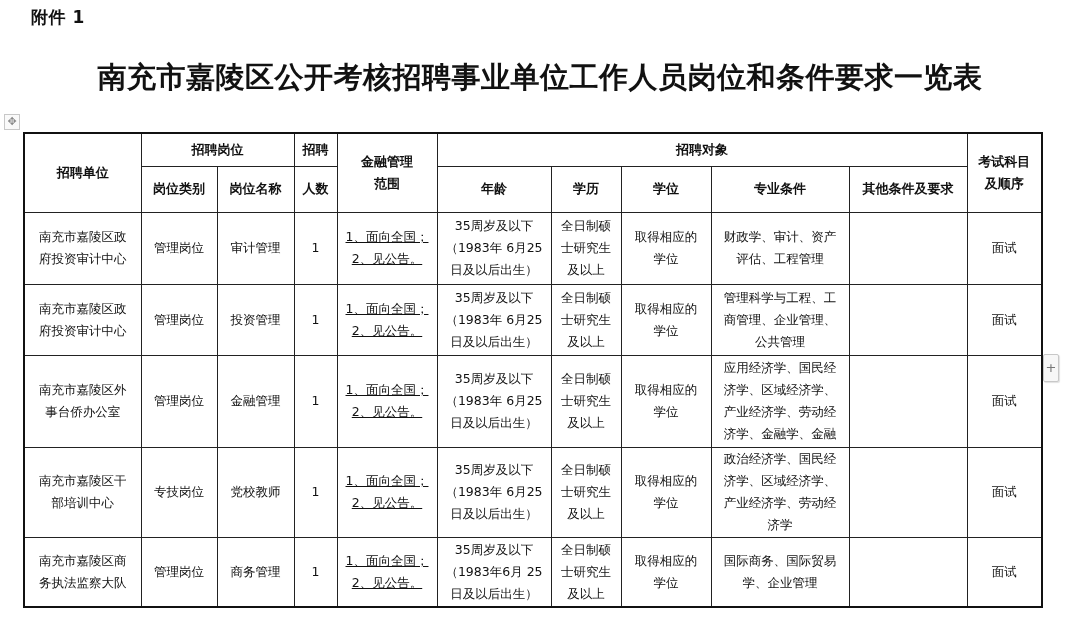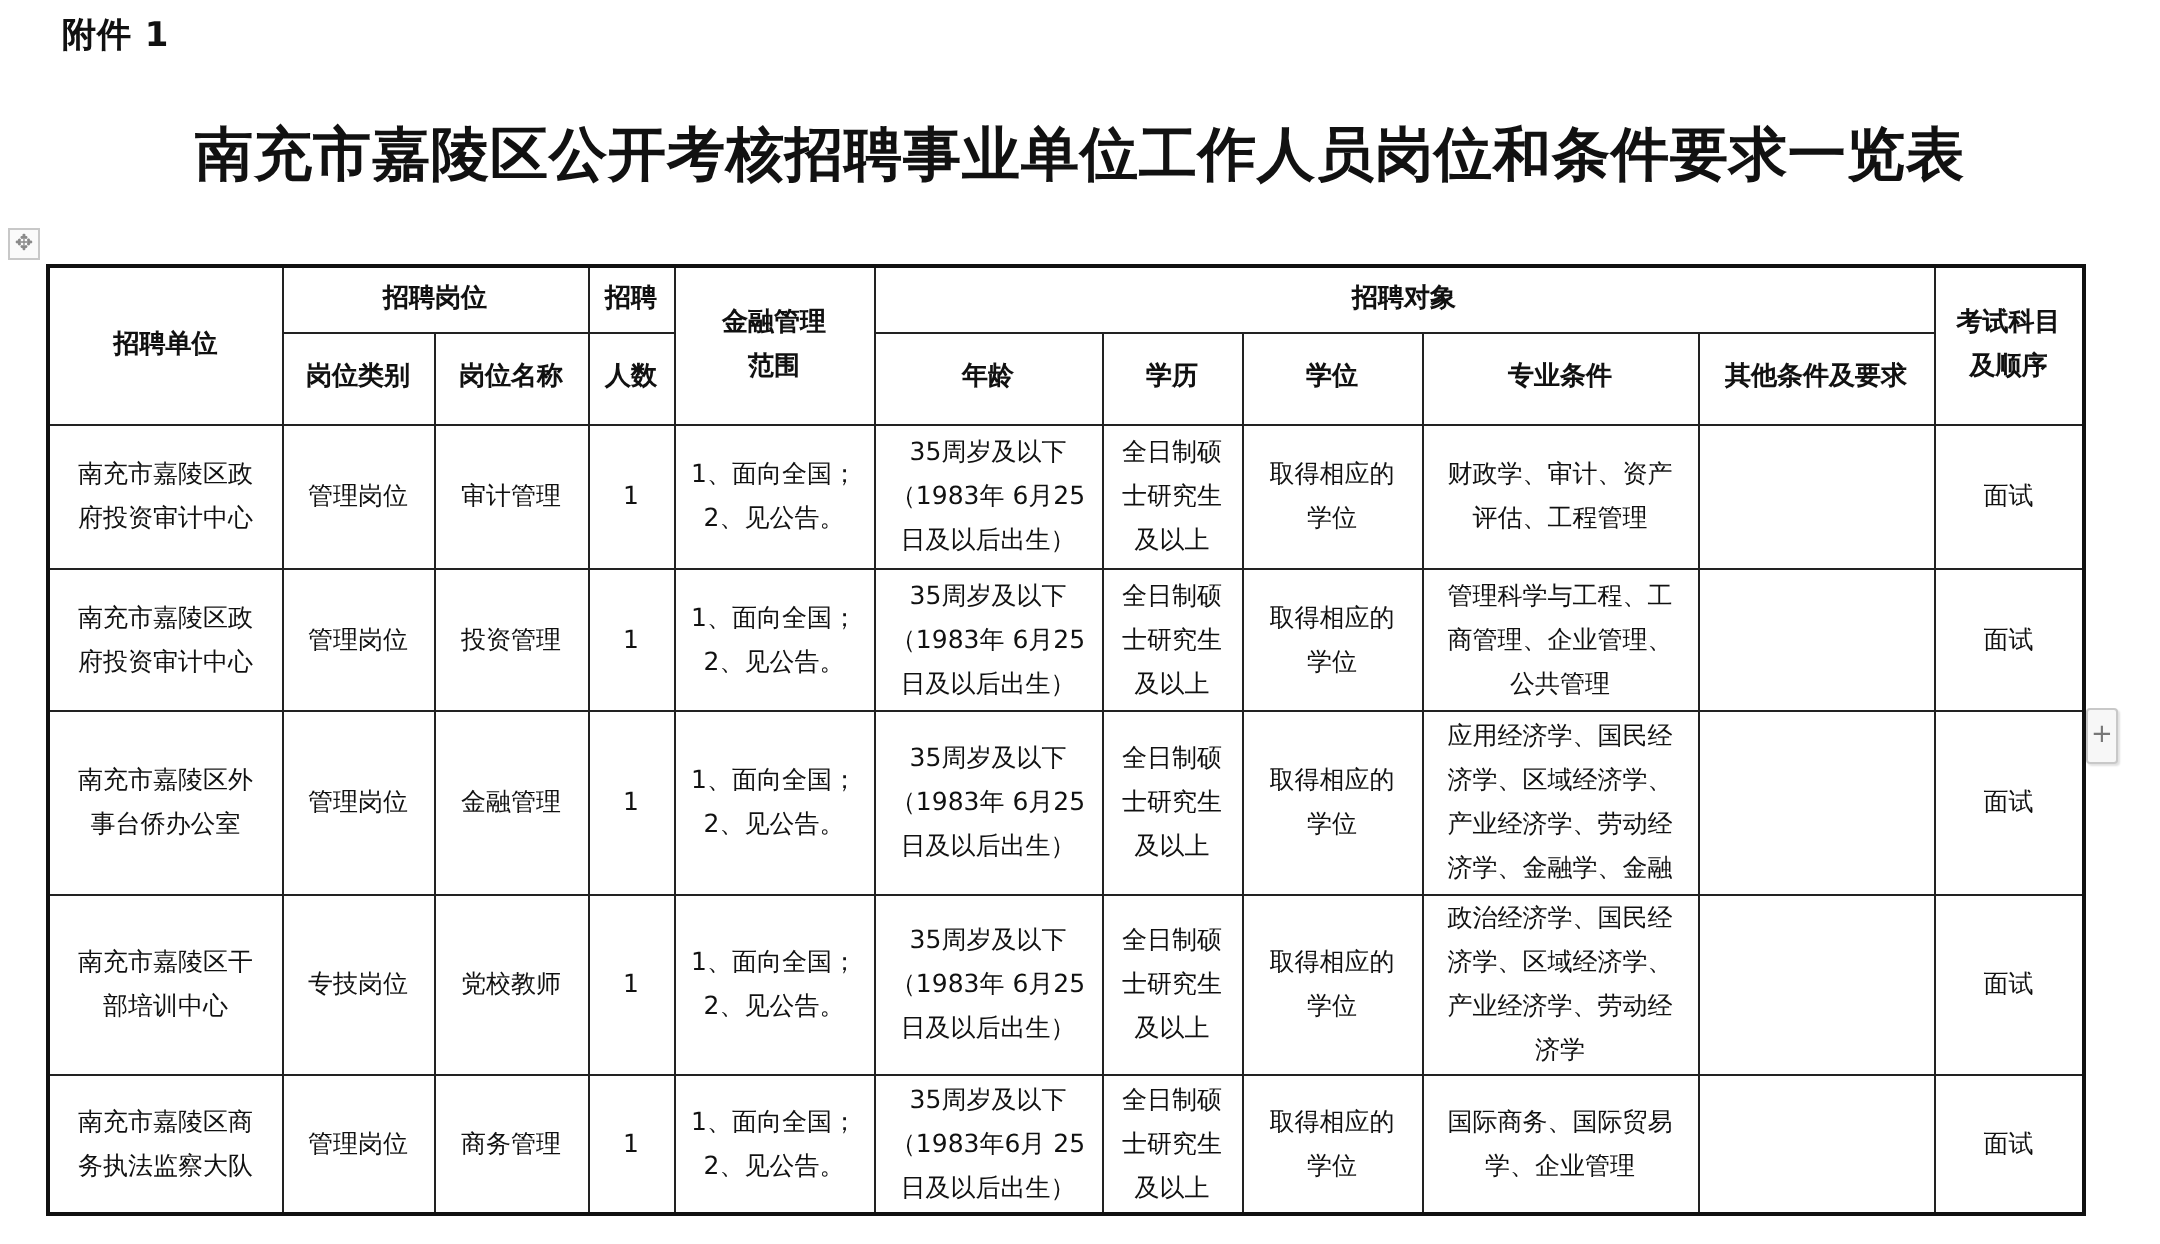--- a/index.html
+++ b/index.html
@@ -40,21 +40,21 @@
   }
   table.recruit th { font-weight: bold; font-size: 13px; }
   tr.h1 { height: 33px; }
   tr.h2 { height: 46px; }
   tr.r1 { height: 72px; }
   tr.r2 { height: 71px; }
   tr.r3 { height: 92px; }
   tr.r4 { height: 90px; }
   tr.r5 { height: 70px; }
   td.unit { font-weight: bold; font-size: 12.5px; }
-  td.left { text-align: left; }
+  td.left { text-align: left; text-decoration: underline; }
   td.major { text-align: left; padding-left: 6px; font-weight: bold; margin-left: 35px; }
   td.bold { font-weight: bold; }
   .pre { white-space: pre-line; display: block; }
 </style>
 </head>
 <body>
 
 <div class="attachment-label">附件 1</div>
 <div class="doc-title">南充市嘉陵区公开考核招聘事业单位工作人员岗位和条件要求一览表</div>
 

